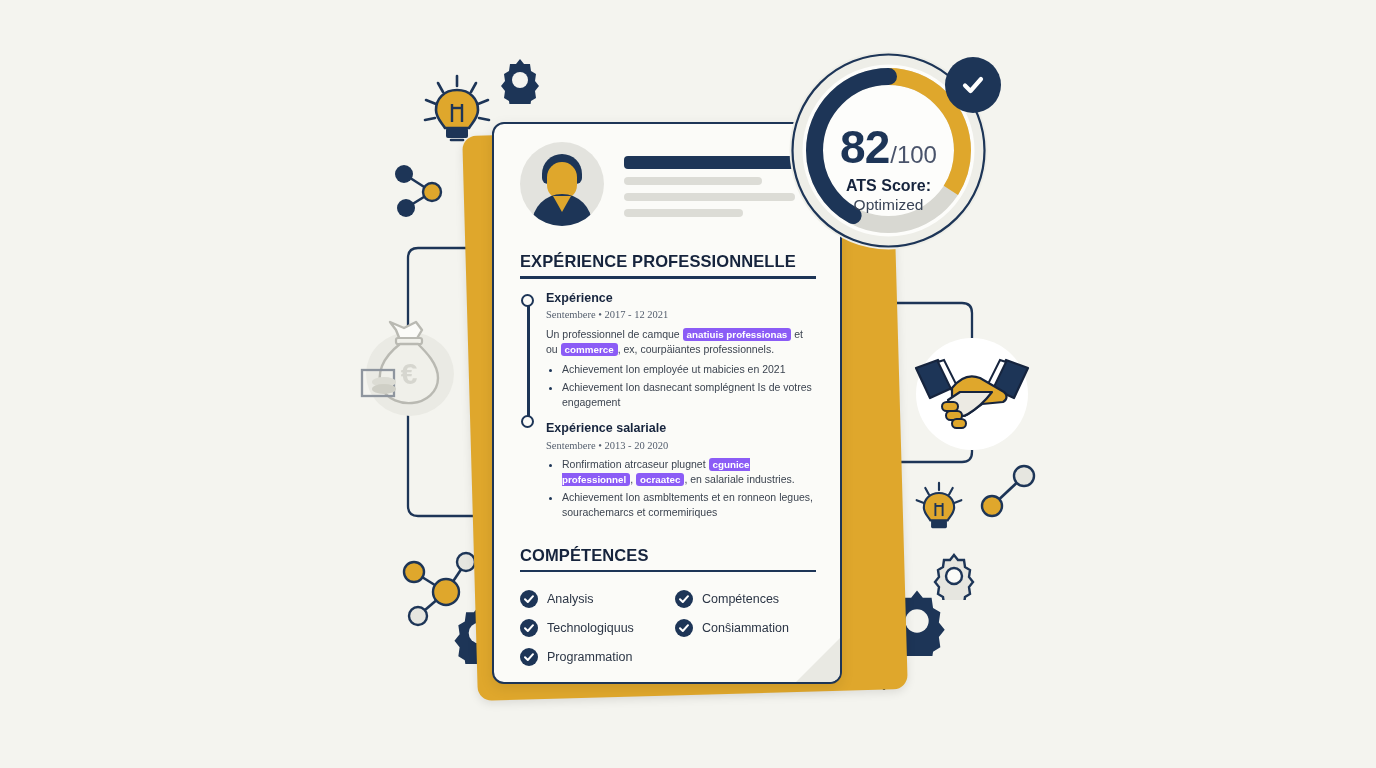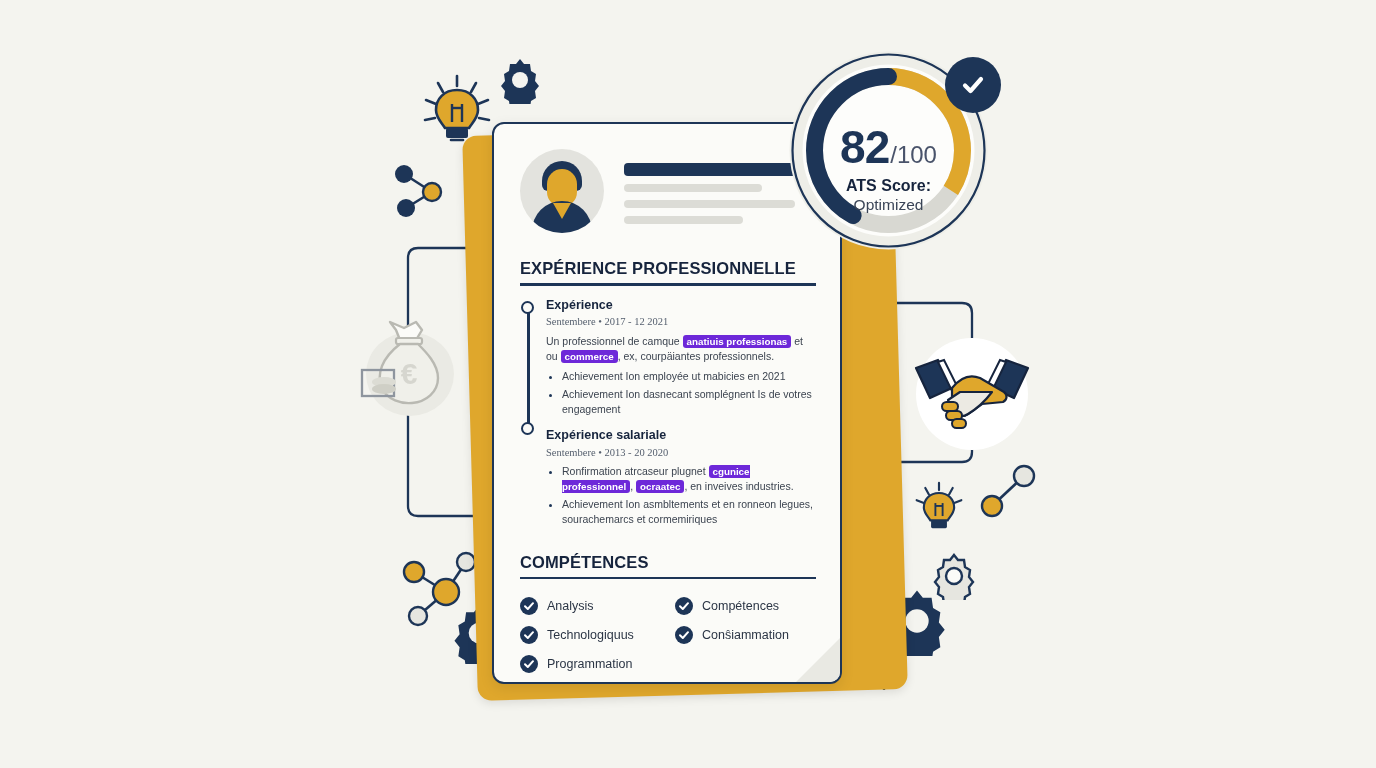--- a/index.html
+++ b/index.html
@@ -25,21 +25,21 @@
 
   
   .resume{
     left:492px;top:122px;width:346px;height:558px;
     background:#fbfbf8;
     border:2.5px solid #1d3557;
     border-radius:12px;
     box-shadow:0 4px 14px rgba(0,0,0,.09);
     overflow:hidden;
   }
-  .resume-inner{padding:21px 24px 0 26px;box-sizing:border-box;height:100%;}
+  .resume-inner{padding:14px 24px 0 26px;box-sizing:border-box;height:100%;}
 
   
   .res-head{display:flex;align-items:flex-start;gap:20px;margin-top:4px;}
   .avatar{width:84px;height:84px;border-radius:50%;background:#e3e3de;position:relative;overflow:hidden;flex:0 0 auto;}
   .av-hair{position:absolute;left:22px;top:12px;width:40px;height:30px;border-radius:20px 20px 6px 6px;background:#1d3557;}
   .av-face{position:absolute;left:27px;top:20px;width:30px;height:38px;border-radius:15px 15px 15px 15px;background:#dfa72c;}
   .av-body{position:absolute;left:12px;top:52px;width:60px;height:42px;border-radius:30px 30px 0 0;background:#1d3557;}
   .av-collar{position:absolute;left:33px;top:54px;width:0;height:0;border-left:9px solid transparent;border-right:9px solid transparent;border-top:16px solid #dfa72c;}
   .head-lines{flex:1;padding-top:14px;}
   .hl{border-radius:4px;margin-bottom:8px;}
@@ -61,21 +61,21 @@
   .tl-dot{position:absolute;left:1px;width:13px;height:13px;border-radius:50%;
           background:#fbfbf8;border:2.5px solid #1d3557;box-sizing:border-box;}
 
   .job{margin-bottom:11px;}
   .job-title{font-size:12.5px;font-weight:bold;color:#16243d;line-height:1.25;}
   .job-meta{font-size:10.5px;color:#56606f;margin-top:2px;line-height:1.3;font-family:Liberation Serif, serif;}
   .job-desc{font-size:10.5px;color:#3c4450;margin-top:5px;line-height:1.45;}
   ul.bullets{margin:5px 0 0 0;padding-left:16px;}
   ul.bullets li{font-size:10.5px;color:#3c4450;line-height:1.42;margin-bottom:3px;}
   ul.bullets li::marker{color:#1d3557;}
-  .kw{background:#6d28d9;color:#ffffff;border-radius:3px;padding:1px 4px;font-weight:bold;font-size:9.8px;}
+  .kw{background:#8b5cf6;color:#ffffff;border-radius:3px;padding:1px 4px;font-weight:bold;font-size:9.8px;}
 
   
   .skills{display:grid;grid-template-columns:1fr 1fr;column-gap:14px;row-gap:11px;margin-top:18px;}
   .skill{display:flex;align-items:center;gap:9px;}
   .chk{width:18px;height:18px;border-radius:50%;background:#1d3557;flex:0 0 auto;position:relative;}
   .chk svg{position:absolute;left:3px;top:3px;}
   .skill-label{font-size:12.5px;color:#2b3545;}
 
   
   .fold{position:absolute;right:0;bottom:0;width:0;height:0;
@@ -268,21 +268,21 @@
             <ul class="bullets">
                 <li><span>Achievement Ion employée ut mabicies en 2021</span></li>
                 <li><span>Achievement Ion dasnecant somplégnent Is de votres engagement</span></li>
               </ul>
           </div>
 
           <div class="job">
             <div class="job-title">Expérience salariale</div>
             <div class="job-meta">Sentembere • 2013 - 20 2020</div>
             <ul class="bullets">
-                <li><span>Ronfirmation atrcaseur plugnet </span><span class="kw">cɡunice professionnel</span><span>, </span><span class="kw">ocraatec</span><span>, en inveives industries.</span></li>
+                <li><span>Ronfirmation atrcaseur plugnet </span><span class="kw">cɡunice professionnel</span><span>, </span><span class="kw">ocraatec</span><span>, en salariale industries.</span></li>
                 <li><span>Achievement Ion asmbltements et en ronneon legues, sourachemarcs et cormemiriques</span></li>
               </ul>
           </div>
         </div>
       </div>
 
       <div>
         <div class="sec-title">COMPÉTENCES</div>
         <div class="sec-rule"></div>
         <div class="skills" id="skills-grid">

